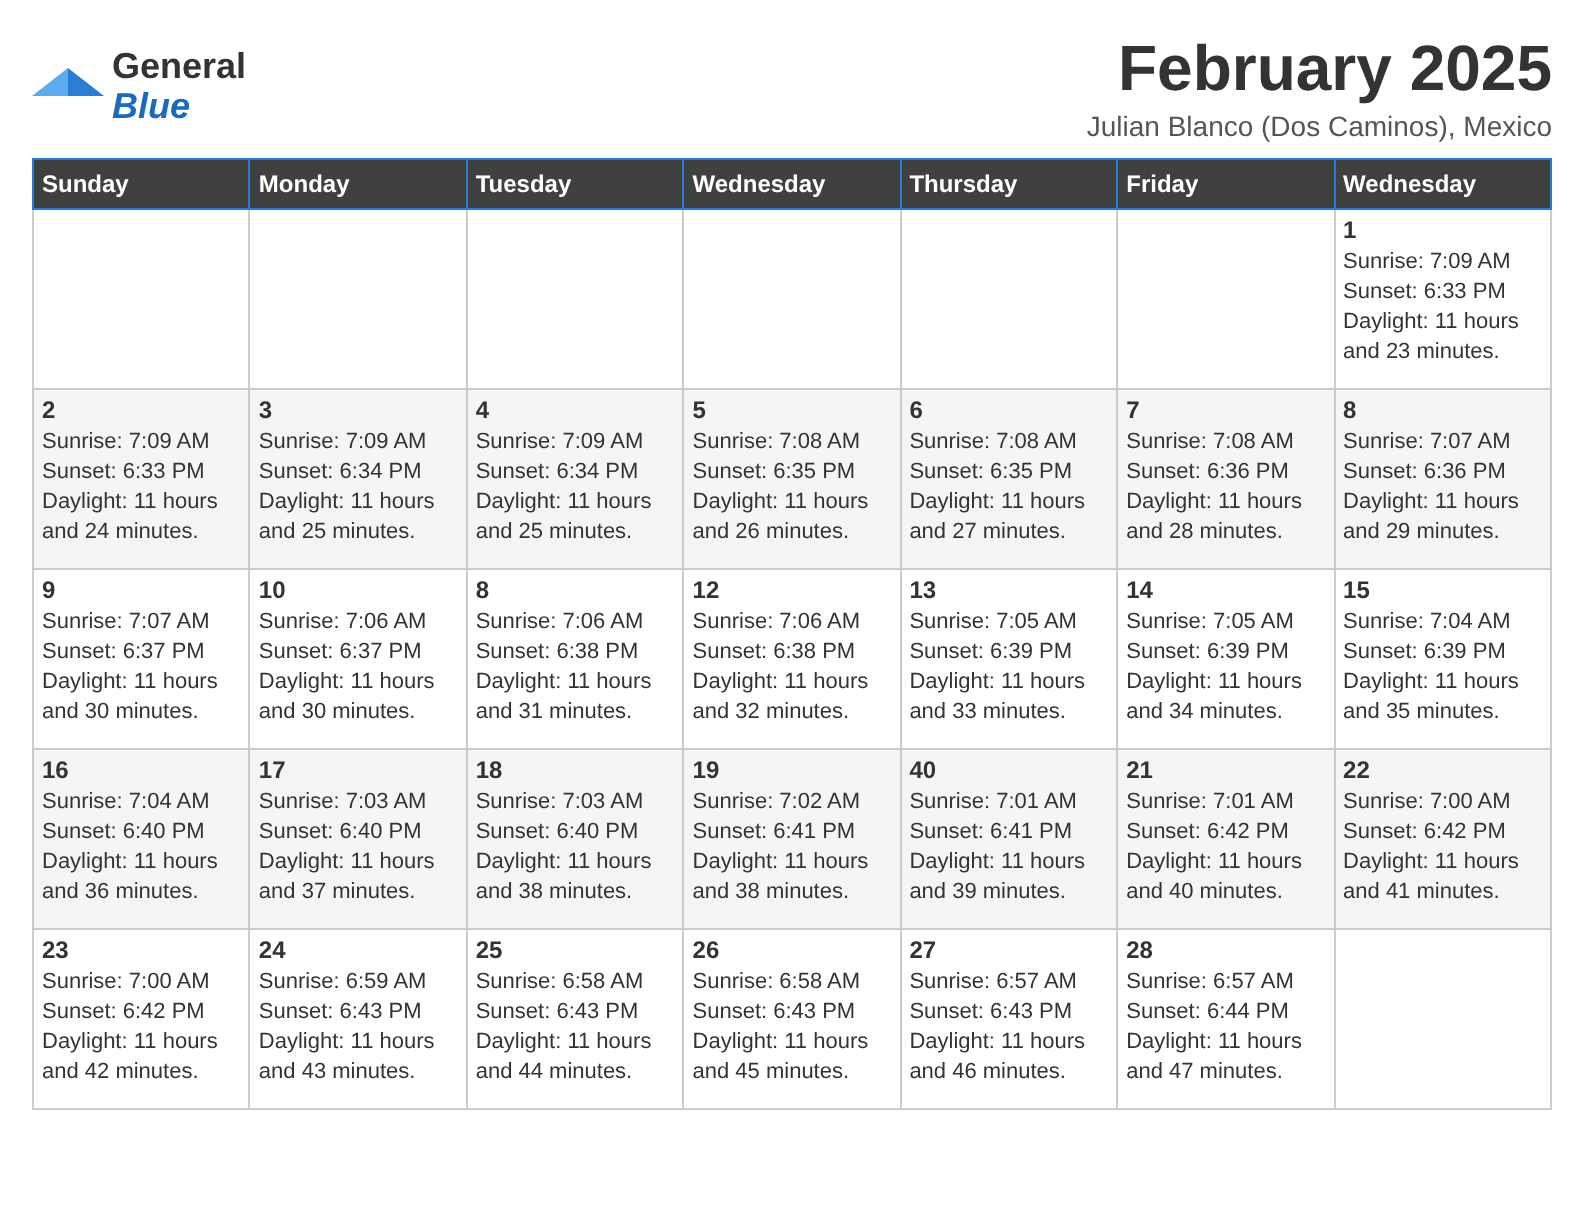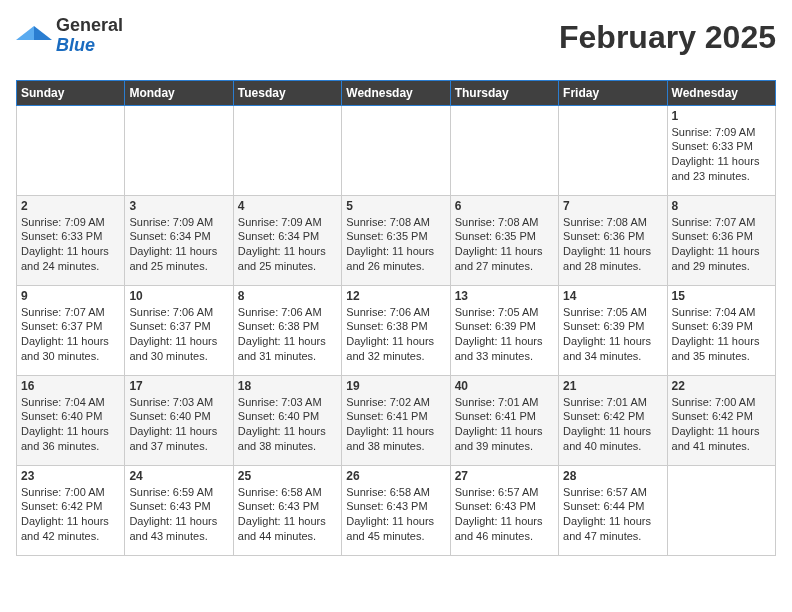--- a/index.html
+++ b/index.html
@@ -5,23 +5,23 @@
     * { box-sizing: border-box; margin: 0; padding: 0; }
     body {
       font-family: Arial, sans-serif;
       background: #fff;
       width: 792px;
       min-height: 612px;
       padding: 16px;
     }
     .header {
       display: flex;
-      align-items: flex-end;
+      align-items: center;
       justify-content: space-between;
-      margin-bottom: 24px;
+      margin-bottom: 8px;
     }
     .logo {
       display: flex;
       align-items: center;
       gap: 4px;
     }
     .logo-text {
       font-size: 18px;
       font-weight: bold;
       line-height: 1.1;
@@ -94,20 +94,21 @@
       <polygon points="18,4 36,18 18,18" fill="#2a7dd1"></polygon>
       <polygon points="18,4 18,18 0,18" fill="#5aabf0"></polygon>
     </svg>
     <div class="logo-text">
       <span class="logo-general">General</span><br>
       <span class="logo-blue">Blue</span>
     </div>
   </div>
   <div class="title-block">
     <div class="month-year">February 2025</div>
+    <div class="location">Julian Blanco (Dos Caminos), Mexico</div>
   </div>
 </div>
 
 <table class="calendar">
   <thead>
     <tr>
     <th>Sunday</th>
         <th>Monday</th>
         <th>Tuesday</th>
         <th>Wednesday</th>

